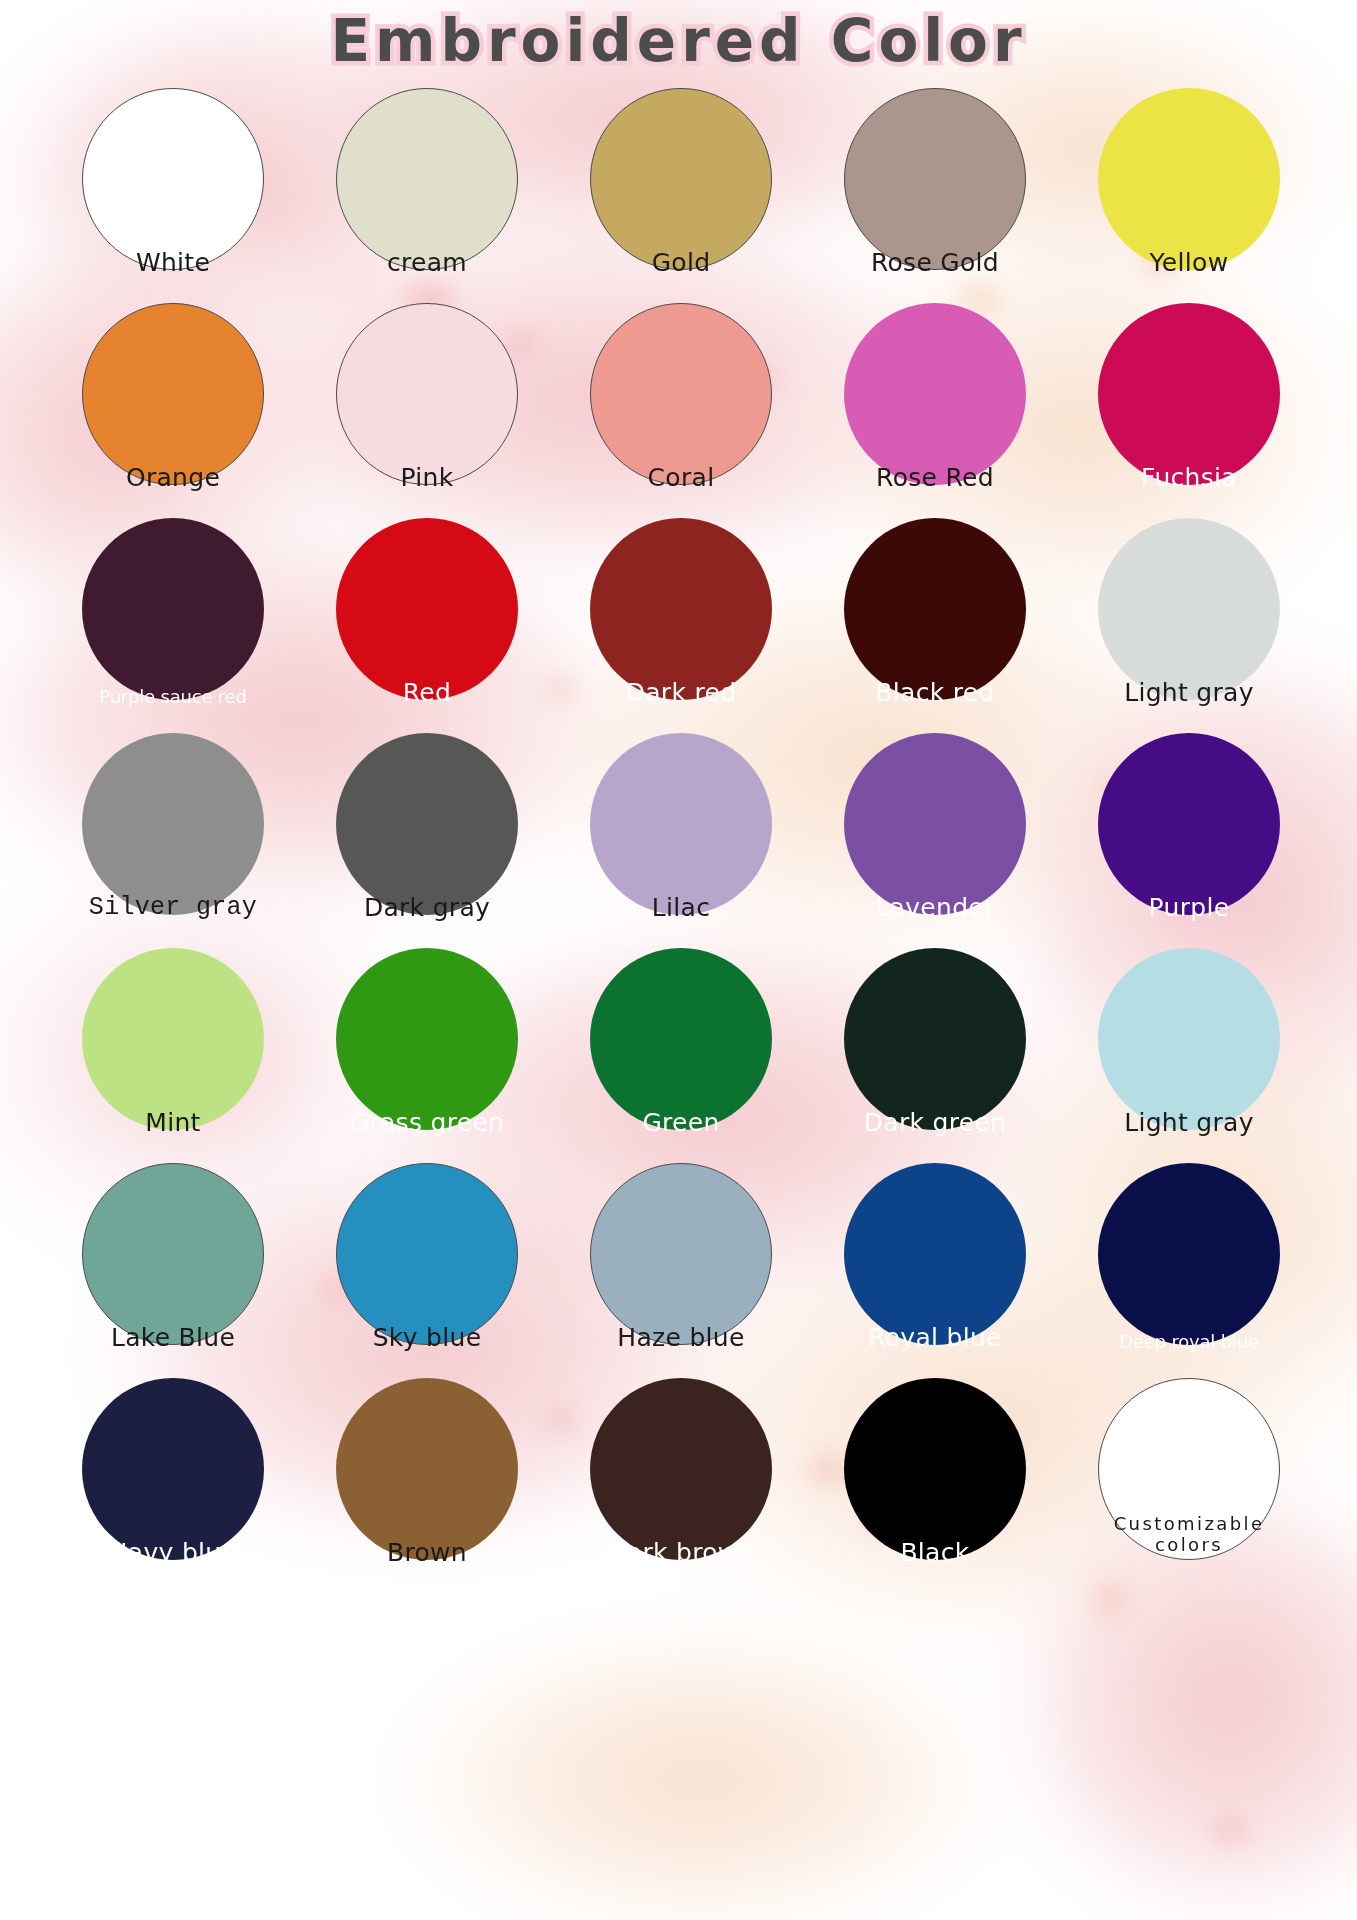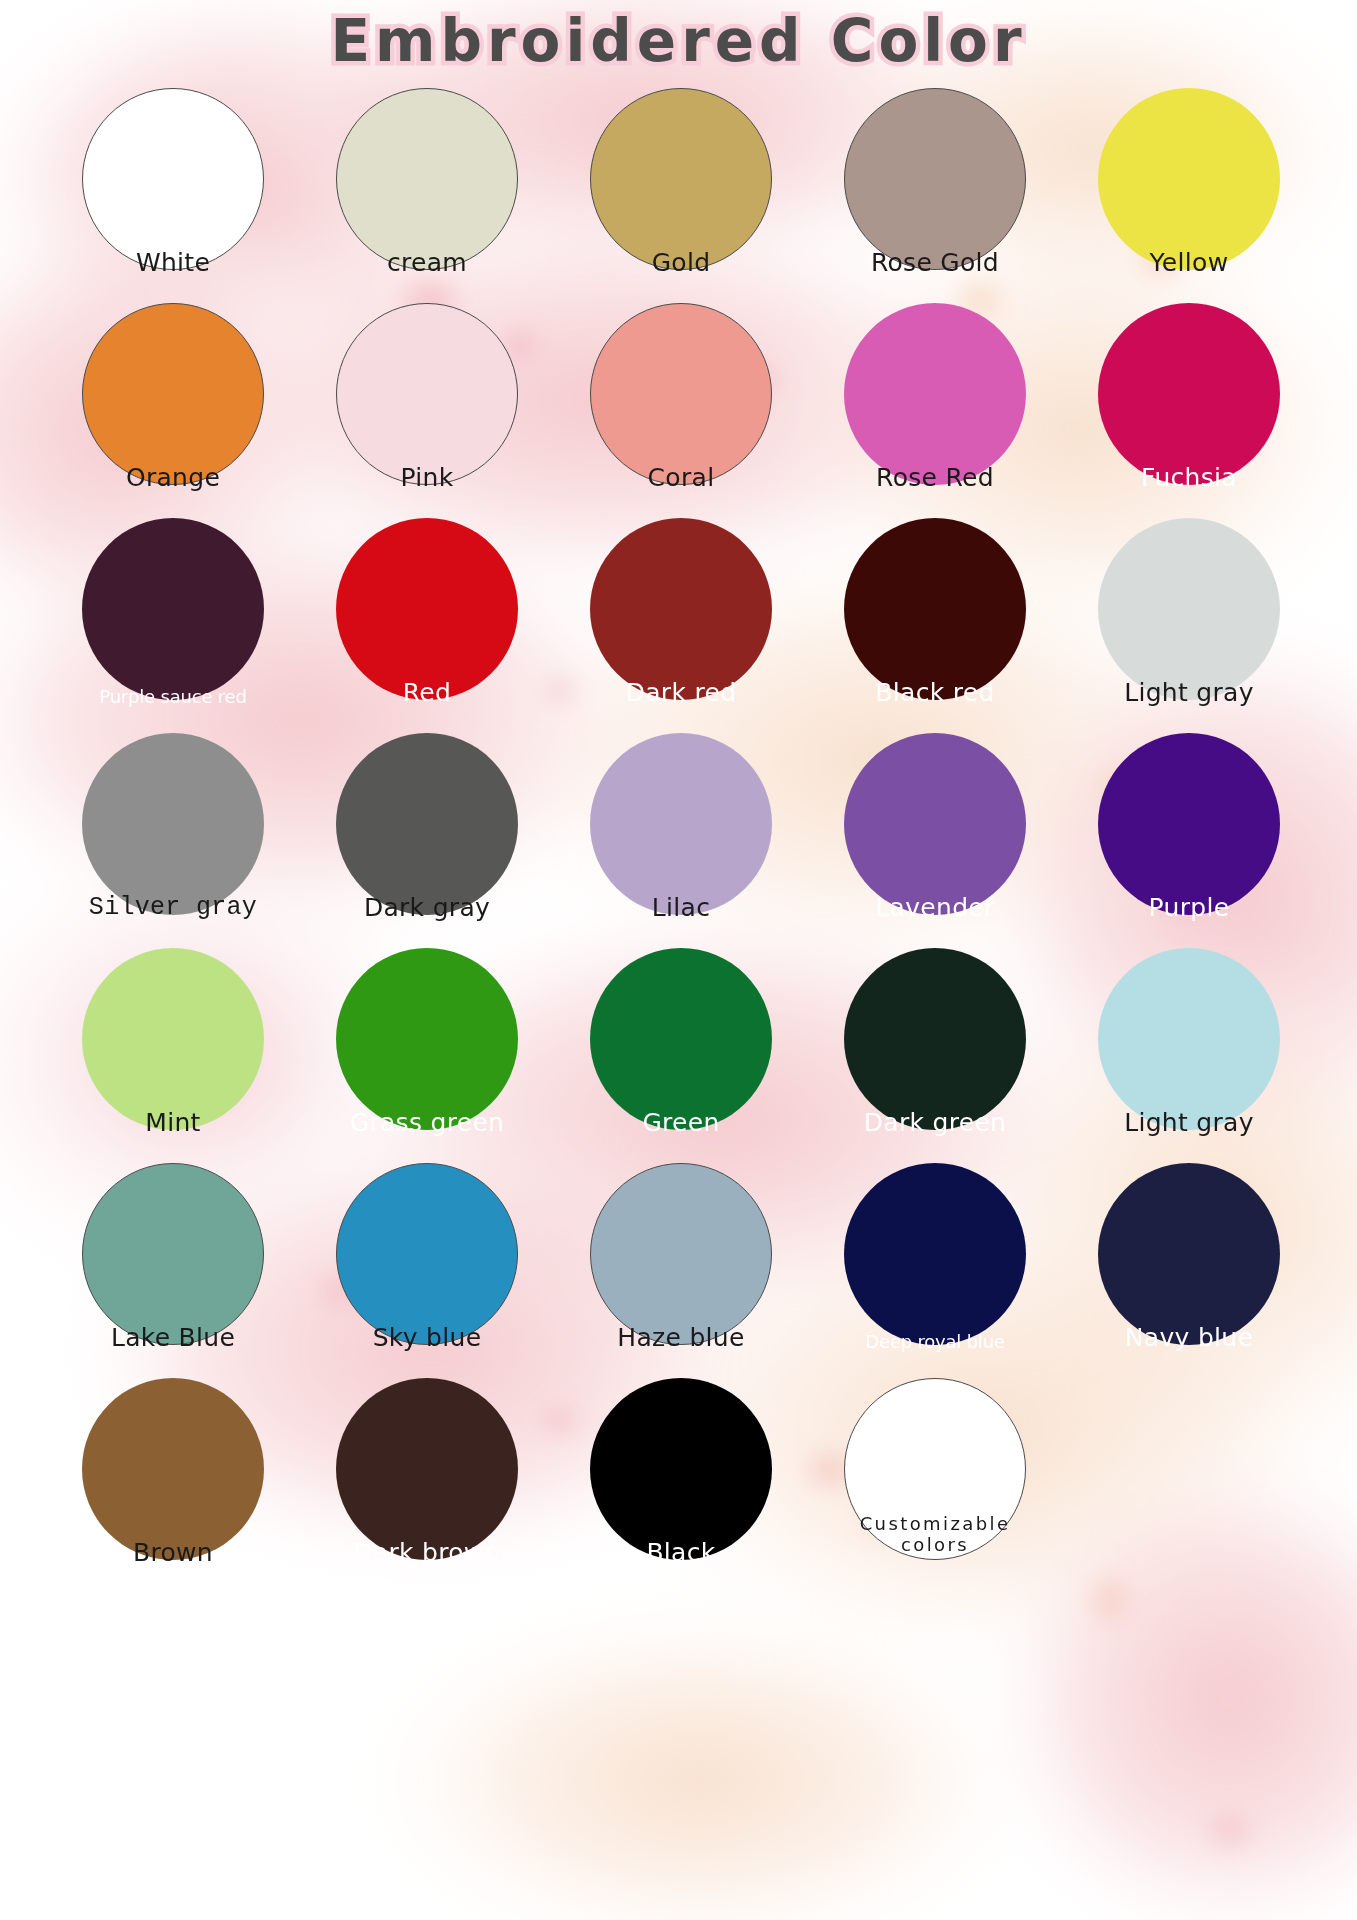--- a/index.html
+++ b/index.html
@@ -287,20 +287,24 @@
       </div>
       <div class="swatch">
         <div class="disc outlined" style="background: rgb(37, 144, 191);"></div>
         <div class="swatch-label" style="color: rgb(26, 26, 26);">Sky blue</div>
       </div>
       <div class="swatch">
         <div class="disc outlined" style="background: rgb(154, 176, 190);"></div>
         <div class="swatch-label" style="color: rgb(26, 26, 26);">Haze blue</div>
       </div>
       <div class="swatch">
+        <div class="disc" style="background: rgb(13, 67, 136);"></div>
+        <div class="swatch-label" style="color: rgb(255, 255, 255);">Royal blue</div>
+      </div>
+      <div class="swatch">
         <div class="disc" style="background: rgb(11, 15, 74);"></div>
         <div class="swatch-label tight" style="color: rgb(255, 255, 255);">Deep royal blue</div>
       </div>
       <div class="swatch">
         <div class="disc" style="background: rgb(28, 31, 66);"></div>
         <div class="swatch-label" style="color: rgb(255, 255, 255);">Navy blue</div>
       </div>
       <div class="swatch">
         <div class="disc" style="background: rgb(139, 97, 52);"></div>
         <div class="swatch-label" style="color: rgb(26, 26, 26);">Brown</div>

